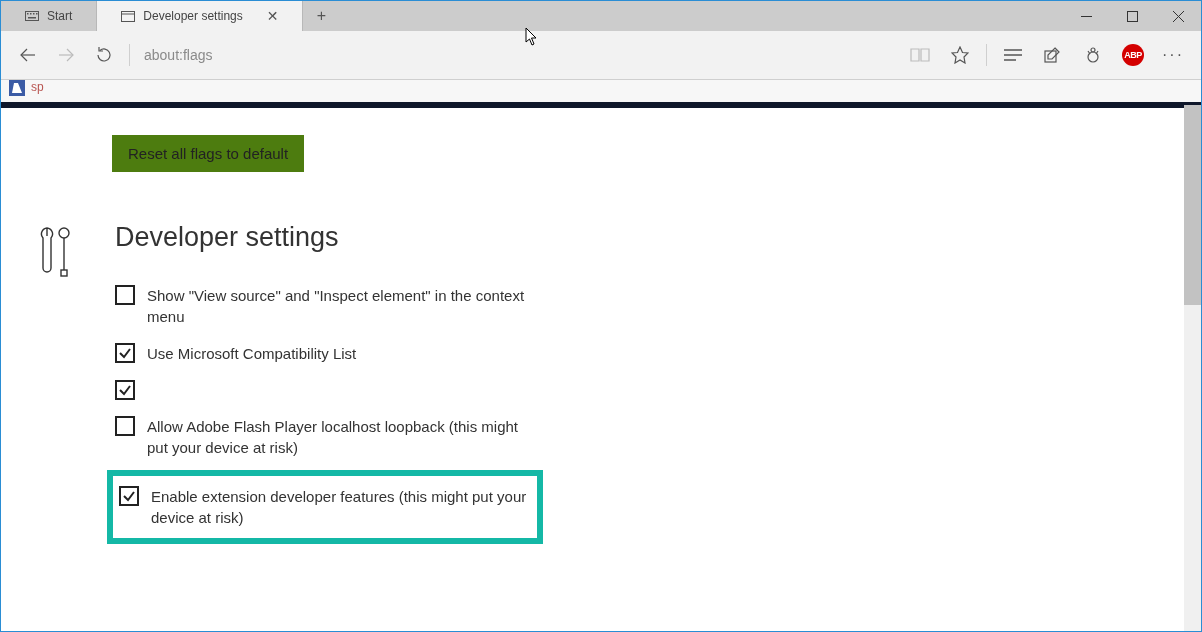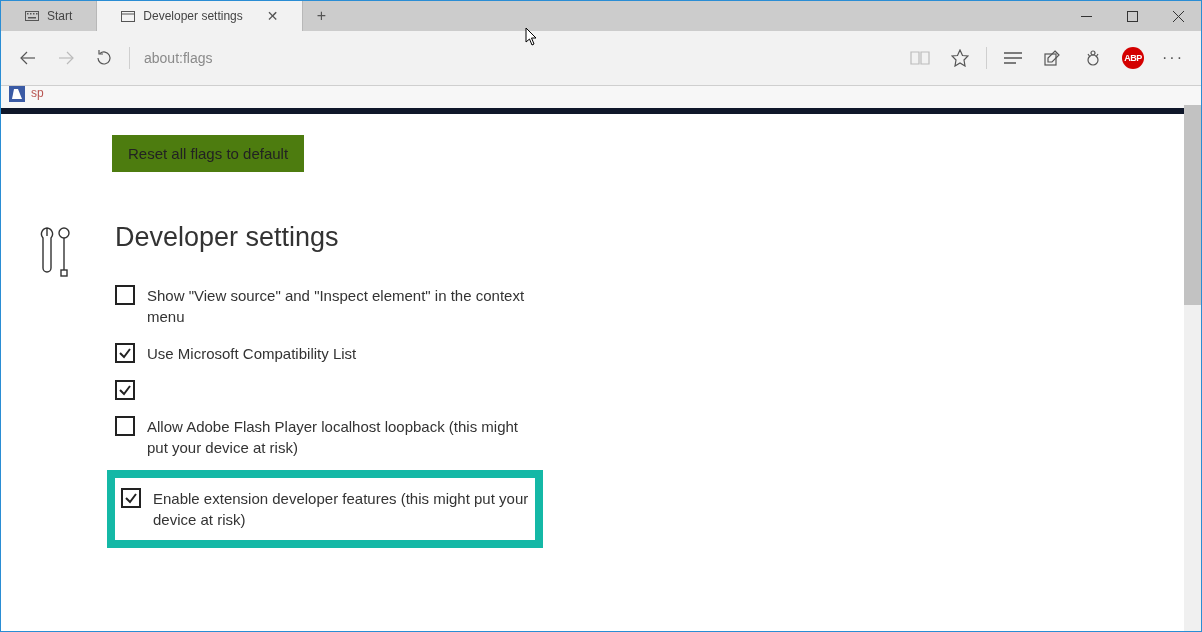--- a/index.html
+++ b/index.html
@@ -10,21 +10,21 @@
 .tab { display: flex; align-items: center; padding: 0 24px; border-right: 1px solid #b8b8b8; font-size: 12px; color: #444; background: #cccccc; position: relative; }
 .tab.active { background: #f2f2f2; }
 .tab .tab-icon { margin-right: 8px; display: inline-flex; }
 .tab .close-x { margin-left: 24px; color: #555; font-size: 14px; }
 .newtab { width: 36px; display: flex; align-items: center; justify-content: center; color: #555; font-size: 16px; }
 .win-controls { position: absolute; right: 0; top: 0; height: 30px; display: flex; }
 .win-btn { width: 46px; display: flex; align-items: center; justify-content: center; color: #333; font-size: 12px; }
 .win-btn svg { stroke: #333; }
 
 
-.toolbar { height: 55px; background: #f2f2f2; border-bottom: 1px solid #cfcfcf; display: flex; align-items: center; padding: 0 8px; }
+.toolbar { height: 49px; background: #f2f2f2; border-bottom: 1px solid #cfcfcf; display: flex; align-items: center; padding: 0 8px; }
 .tool-btn { width: 38px; height: 38px; display: flex; align-items: center; justify-content: center; color: #555; }
 .divider { width: 1px; height: 22px; background: #cfcfcf; margin: 0 6px; }
 .addr { flex: 0 0 auto; color: #8a8a8a; font-size: 14px; padding-left: 8px; }
 .spacer { flex: 1; }
 .right-tools { display: flex; align-items: center; gap: 0; justify-content: center; }
 .right-tools .tool-btn { width: 40px; }
 .abp { background: #d40000; color: #fff; border-radius: 50%; width: 22px; height: 22px; font-size: 9px; font-weight: bold; display: flex; align-items: center; justify-content: center; letter-spacing: -0.5px; }
 
 
 .extbar { height: 28px; background: #f7f7f7; border-bottom: 6px solid #0f172a; display: flex; align-items: flex-start; padding: 0 8px; font-size: 12px; }
@@ -36,21 +36,21 @@
 .content-wrap { position: absolute; top: 104px; left: 0; right: 0; bottom: 0; overflow: hidden; }
 .scrollbar { position: absolute; right: 0; top: 0; width: 17px; height: 100%; background: #f0f0f0; }
 .scrollthumb { position: absolute; right: 0; top: 0; width: 17px; height: 200px; background: #c2c2c2; }
 .page { padding: 30px 0 0 114px; }
 .reset-btn { background: #4d7c0f; border: none; padding: 10px 16px; font-size: 15px; color: #222; margin-bottom: 50px; margin-left: -3px; }
 .section { display: flex; align-items: flex-start; }
 .section-icon { width: 40px; margin-left: -78px; margin-right: 38px; margin-top: 4px; }
 .section-body h1 { font-size: 27px; font-weight: 300; color: #333; margin-bottom: 24px; }
 .options { width: 420px; }
 .opt { display: flex; align-items: flex-start; padding: 8px 0; }
-.opt.highlighted { border: 8px solid #14b8a6; padding: 10px 6px; margin: 4px -8px; }
+.opt.highlighted { border: 6px solid #14b8a6; padding: 10px 6px; margin: 4px -8px; }
 .chk { width: 20px; height: 20px; border: 2px solid #222; flex-shrink: 0; margin-right: 12px; display: flex; align-items: center; justify-content: center; }
 .chk svg { display: none; }
 .chk.checked svg { display: block; }
 .opt-label { font-size: 15px; color: #333; line-height: 1.4; }
 
 
 .cursor { position: absolute; left: 524px; top: 26px; pointer-events: none; }
 </style>
 </head>
 <body>

